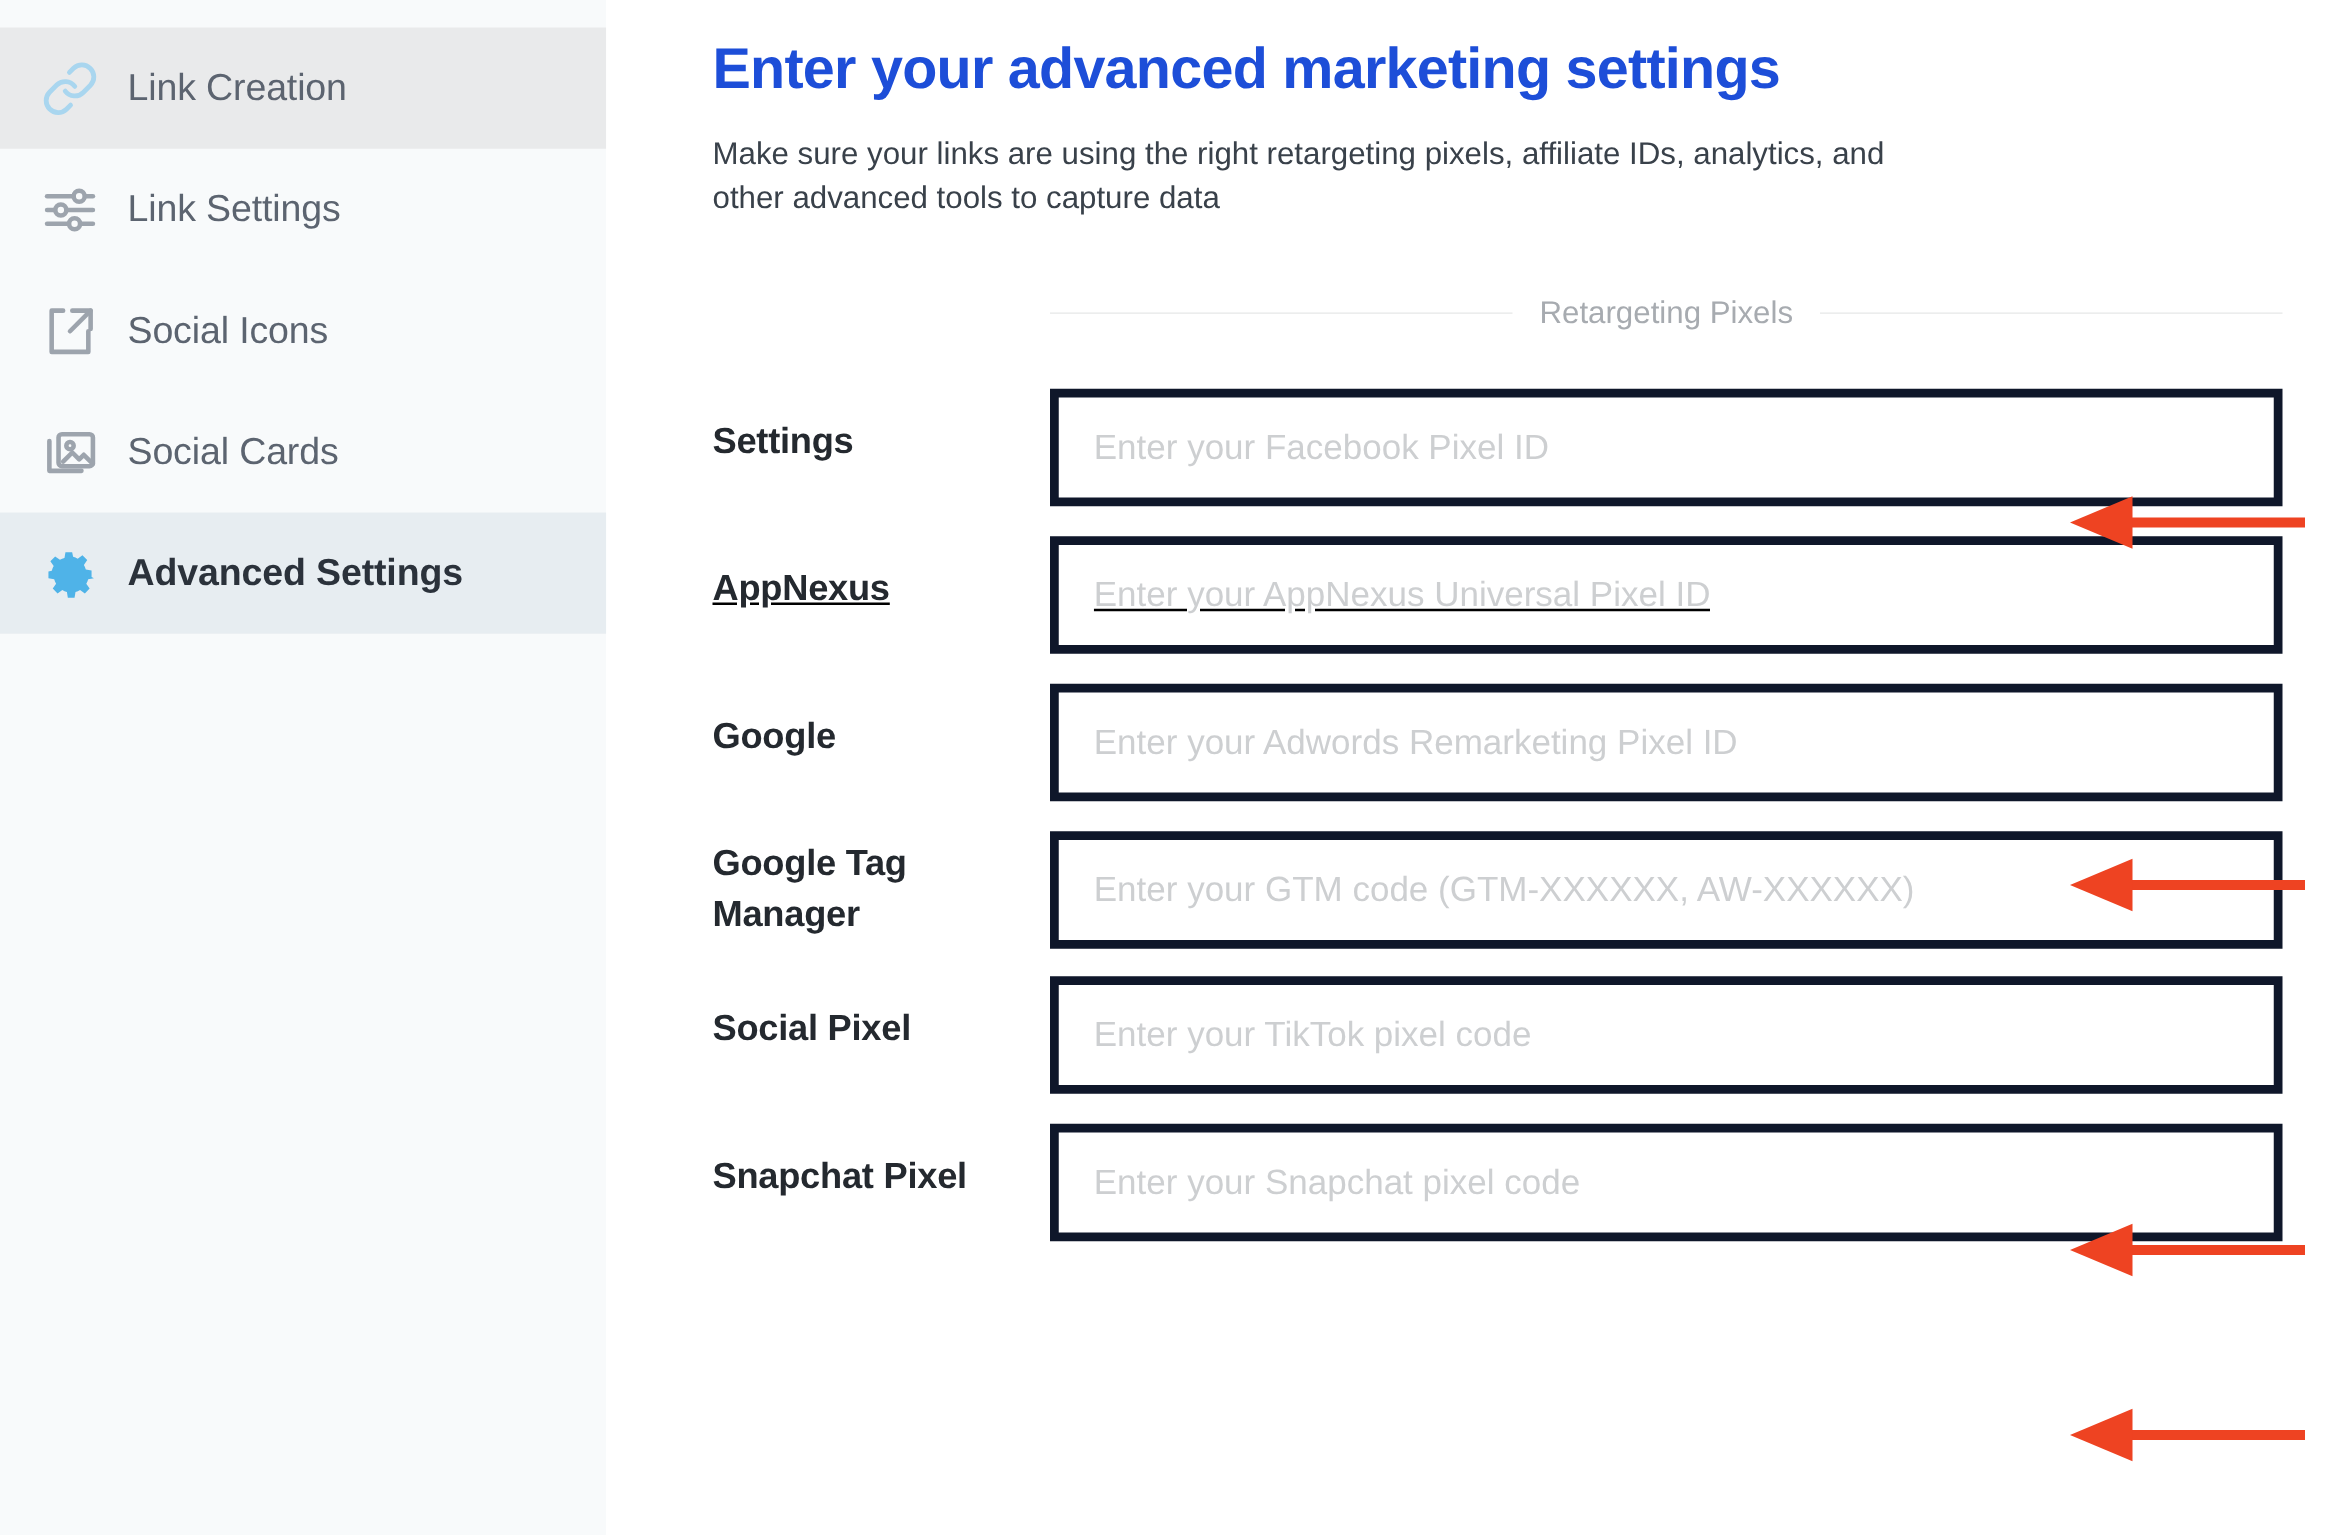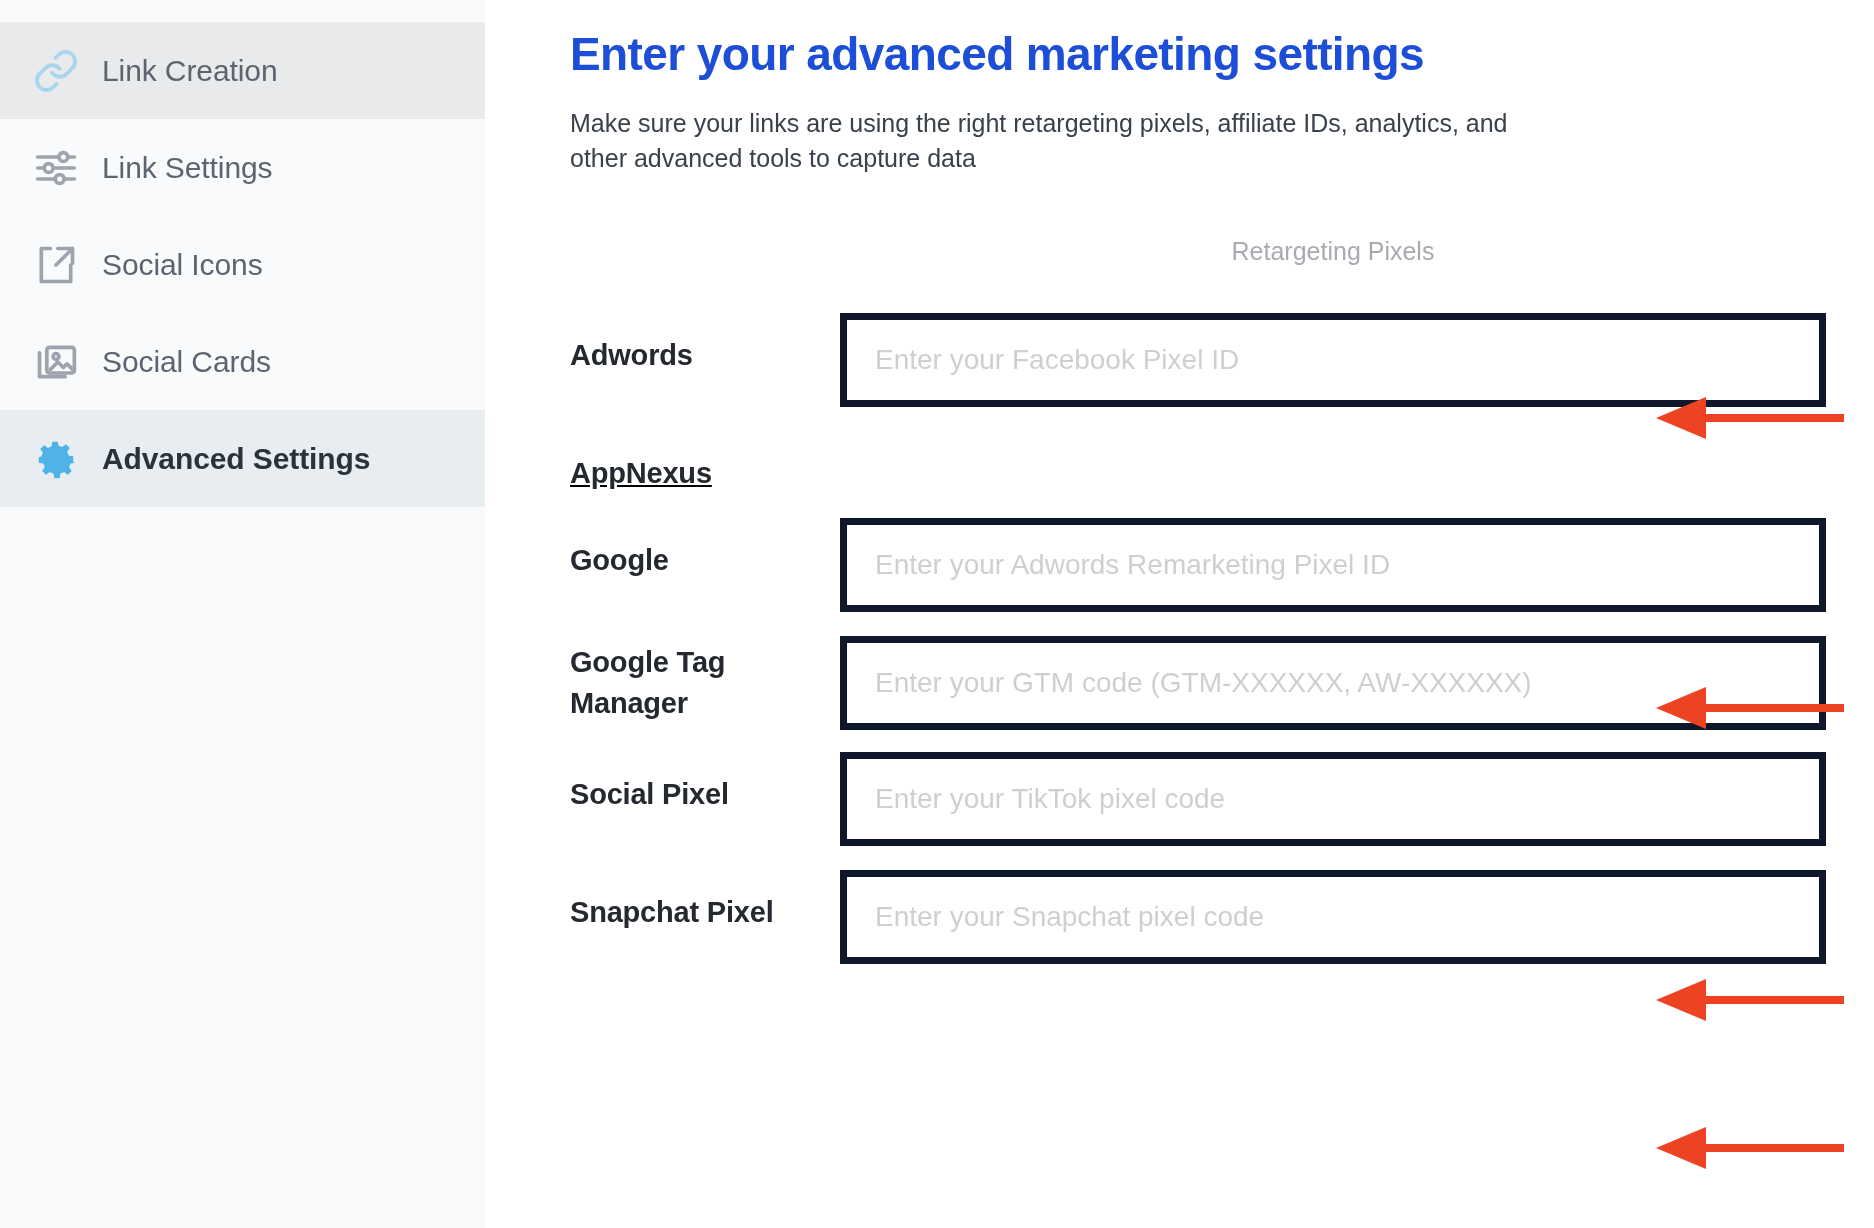--- a/index.html
+++ b/index.html
@@ -81,21 +81,21 @@
     line-height: 1.42;
     margin: 22px 0 0 85px;
     max-width: 1000px;
   }
 
   
   .section-divider {
     display: flex;
     align-items: center;
     margin: 59px 48px 0 355px;
-    flex-direction: column;
+    gap: 22px;
   }
   .section-divider .rule {
     flex: 1 1 auto;
     height: 1px;
     background: #e6e7e8;
   }
   .section-divider .caption {
     font-size: 25px;
     color: #a7abb0;
     white-space: nowrap;
@@ -222,28 +222,31 @@
 
     <div class="section-divider">
       <span class="rule"></span>
       <span class="caption">Retargeting Pixels</span>
       <span class="rule"></span>
     </div>
 
     <div class="form-rows">
 
       <div class="form-row row-facebook">
-        <div class="row-label">Adwords</div>
+        <div class="row-label">Settings</div>
         <div class="field">
           <span class="ph">Enter your Facebook Pixel ID</span>
         </div>
       </div>
 
       <div class="form-row row-appnexus">
         <div class="row-label">AppNexus</div>
+        <div class="field">
+          <span class="ph">Enter your AppNexus Universal Pixel ID</span>
+        </div>
       </div>
 
       <div class="form-row row-google">
         <div class="row-label">Google</div>
         <div class="field">
           <span class="ph">Enter your Adwords Remarketing Pixel ID</span>
         </div>
       </div>
 
       <div class="form-row row-gtm two-line">

